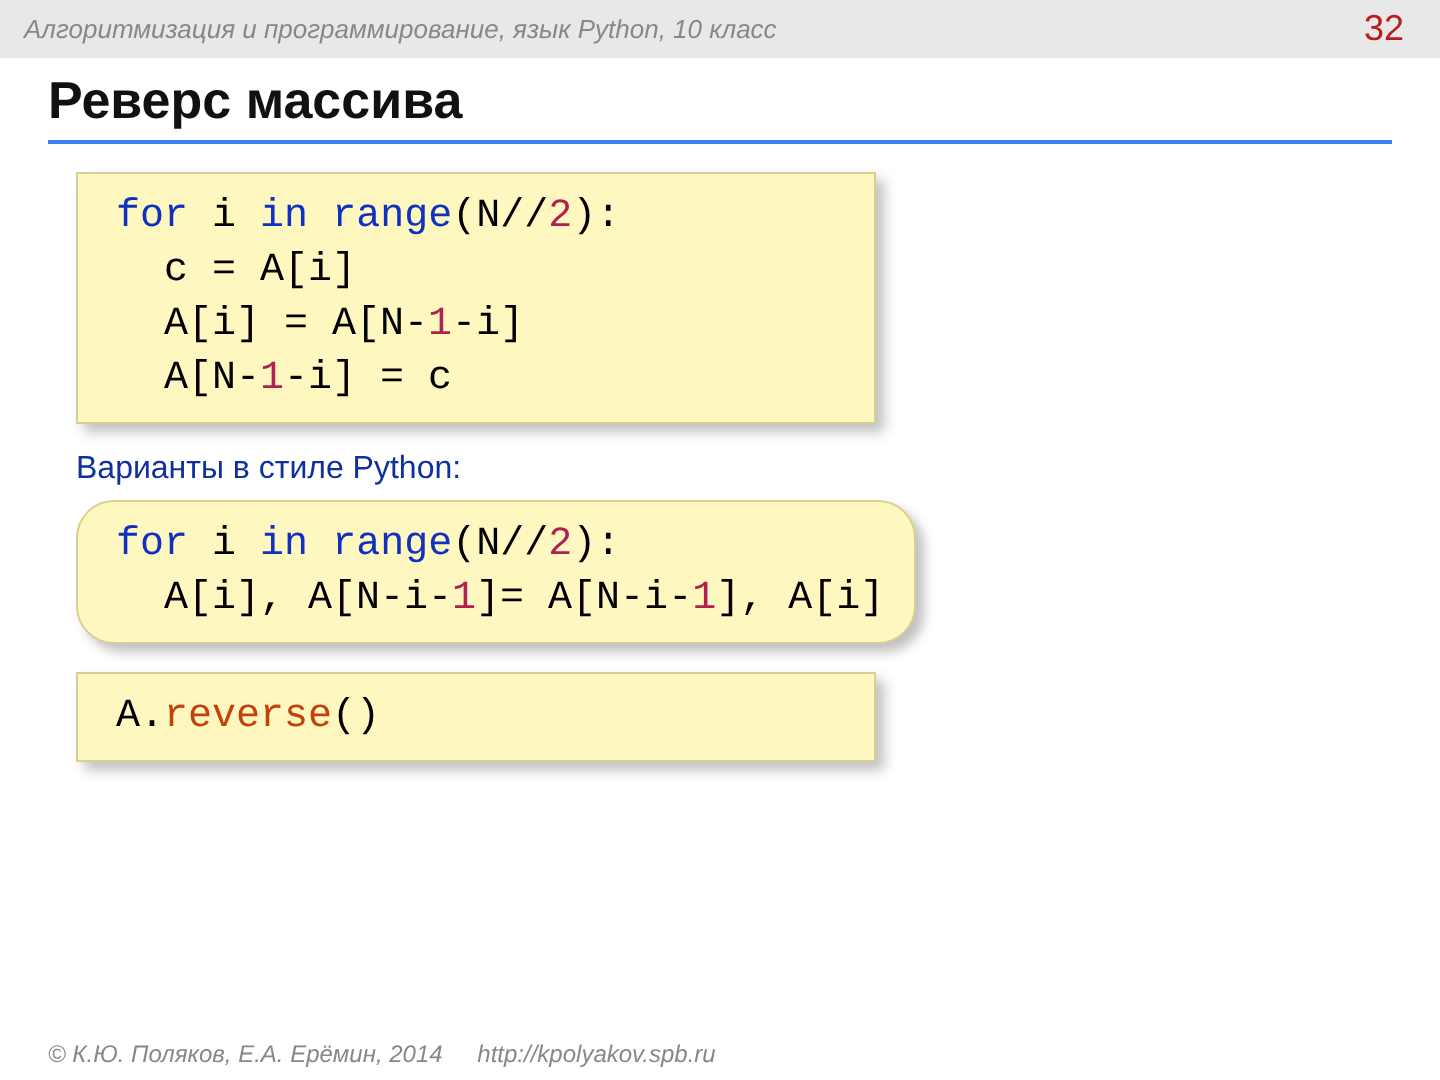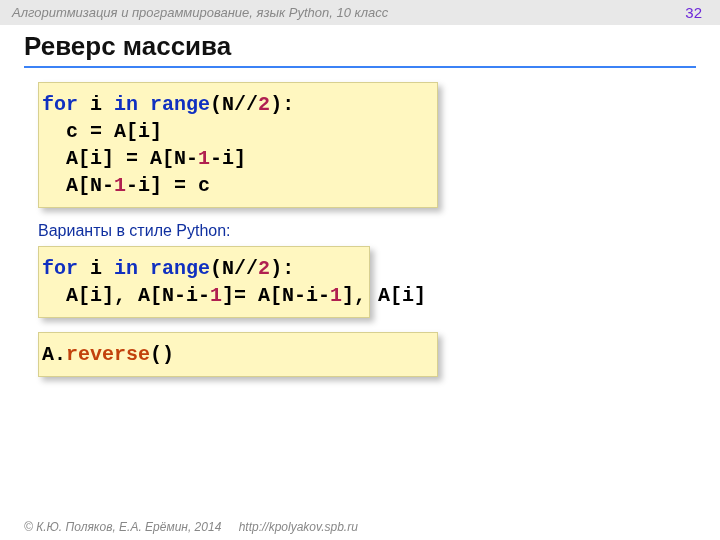--- a/index.html
+++ b/index.html
@@ -17,22 +17,22 @@
     padding: 4px 12px;
     display: flex;
     justify-content: space-between;
     align-items: center;
     font-size: 13px;
     color: #888;
     font-style: italic;
   }
   .page-num {
     font-style: normal;
-    color: #6d28d9;
-    font-size: 15px;
+    color: #b91c1c;
+    font-size: 18px;
     padding-right: 6px;
     text-align: right;
   }
   .content {
     padding: 6px 24px 0 24px;
   }
   .title {
     font-size: 26px;
     font-weight: bold;
     color: #111;
@@ -42,30 +42,30 @@
   }
   .subtitle {
     font-size: 16px;
     color: #1030a0;
     margin: 10px 0 6px 14px;
   }
   .code-box {
     background: #fff7c0;
     border: 1px solid #d8d090;
     box-shadow: 4px 4px 6px rgba(0,0,0,0.25);
-    padding: 8px 3px;
+    padding: 8px 19px;
     margin: 0 0 14px 14px;
     font-family: "Courier New", monospace;
     font-size: 20px;
-    font-weight: bold;
+    font-weight: normal;
     line-height: 1.35;
     width: 400px;
     white-space: pre;
   }
-  .code-box.wide { width: 332px; }
+  .code-box.wide { width: 420px; border-radius: 19px; }
   .code-box.narrow { width: 400px; }
   .kw { color: #1030c0; }
   .fn { color: #1030c0; }
   .num { color: #b02050; }
   .plain { color: #000; }
   .method { color: #c2410c; }
   .footer {
     position: absolute;
     bottom: 6px;
     left: 24px;

